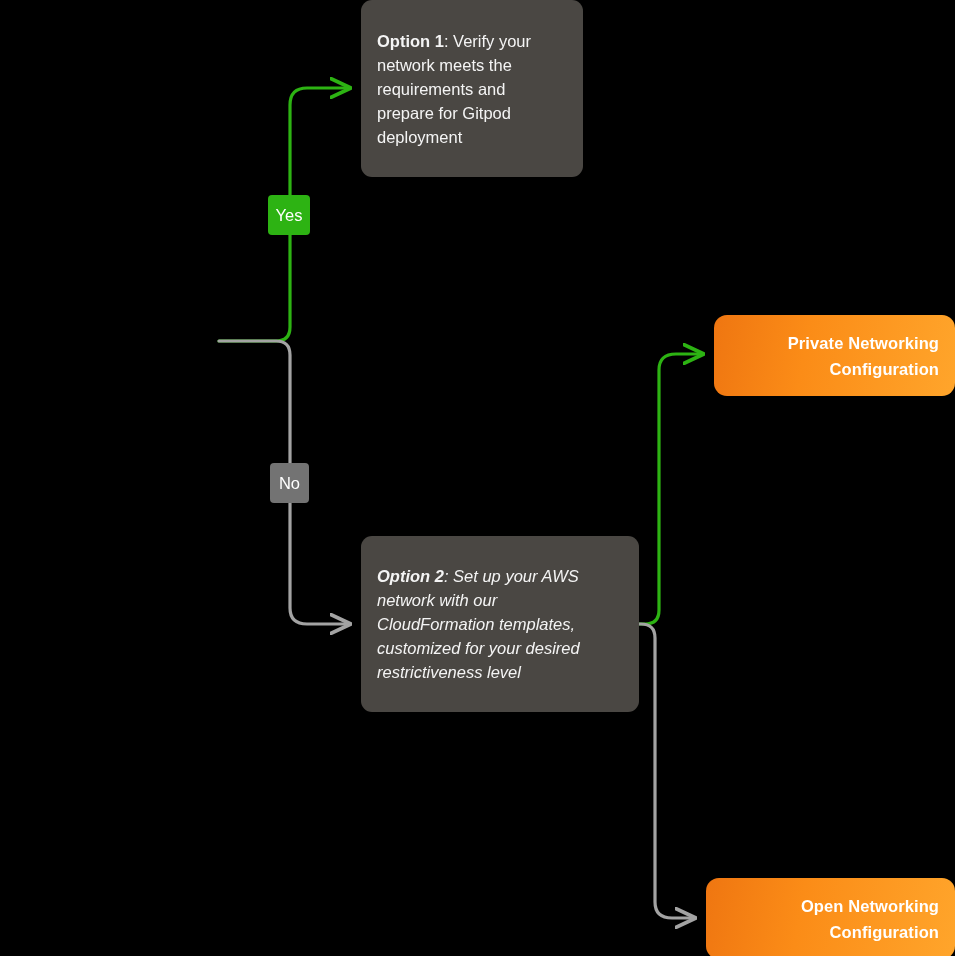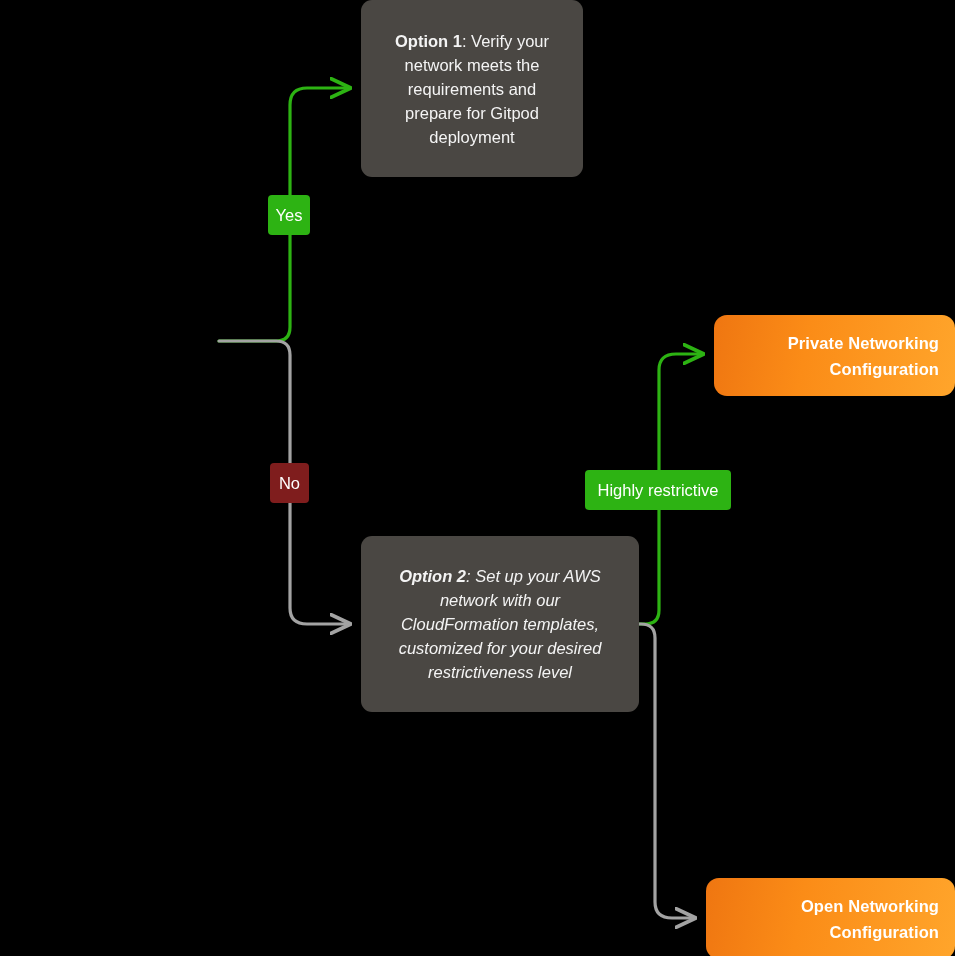--- a/index.html
+++ b/index.html
@@ -57,21 +57,21 @@
   .node-text {
     width: 100%;
     font-size: 16.5px;
     line-height: 24px;
   }
   .node-decision .node-text {
     text-align: left;
     white-space: pre-line;
   }
   .node-option .node-text {
-    text-align: center;
+    text-align: left;
     white-space: pre-line;
   }
   .node-orange .node-text {
     text-align: right;
     white-space: pre-line;
     font-size: 16.5px;
     line-height: 26px;
     letter-spacing: 0.1px;
   }
   .lead {
@@ -84,21 +84,21 @@
     align-items: center;
     justify-content: center;
     color: #ffffff;
     font-size: 16.5px;
     line-height: 20px;
     border-radius: 4px;
     white-space: nowrap;
     padding: 0 7px;
   }
   .edge-label-green { background: #2db313; }
-  .edge-label-gray  { background: #7f1d1d; }
+  .edge-label-gray  { background: #737373; }
 </style>
 </head>
 <body>
 
 <div id="diagram-root">
 
   <svg id="edge-layer" viewBox="0 0 955 956" width="955" height="956" xmlns="http://www.w3.org/2000/svg">
     <defs>
       <marker id="arrow-green" viewBox="0 0 10 10" refX="9" refY="5" markerWidth="7" markerHeight="7" orient="auto-start-reverse">
         <path d="M 0 0.6 L 9.4 5 L 0 9.4" fill="none" stroke="#2db313" stroke-width="1.7" stroke-linecap="round" stroke-linejoin="round"></path>
@@ -145,18 +145,15 @@
   </div>
 
   <div class="edge-label edge-label-green" style="left:268px; top:195px; width:42px; height:40px;">
     <span>Yes</span>
   </div>
 
   <div class="edge-label edge-label-gray" style="left:270px; top:463px; width:39px; height:40px;">
     <span>No</span>
   </div>
 
-  <div class="edge-label edge-label-green" style="left:585px; top:470px; width:146px; height:40px;">
-    <span>Highly restrictive</span>
-  </div>
 
 
 </div>
 
 </body></html>

